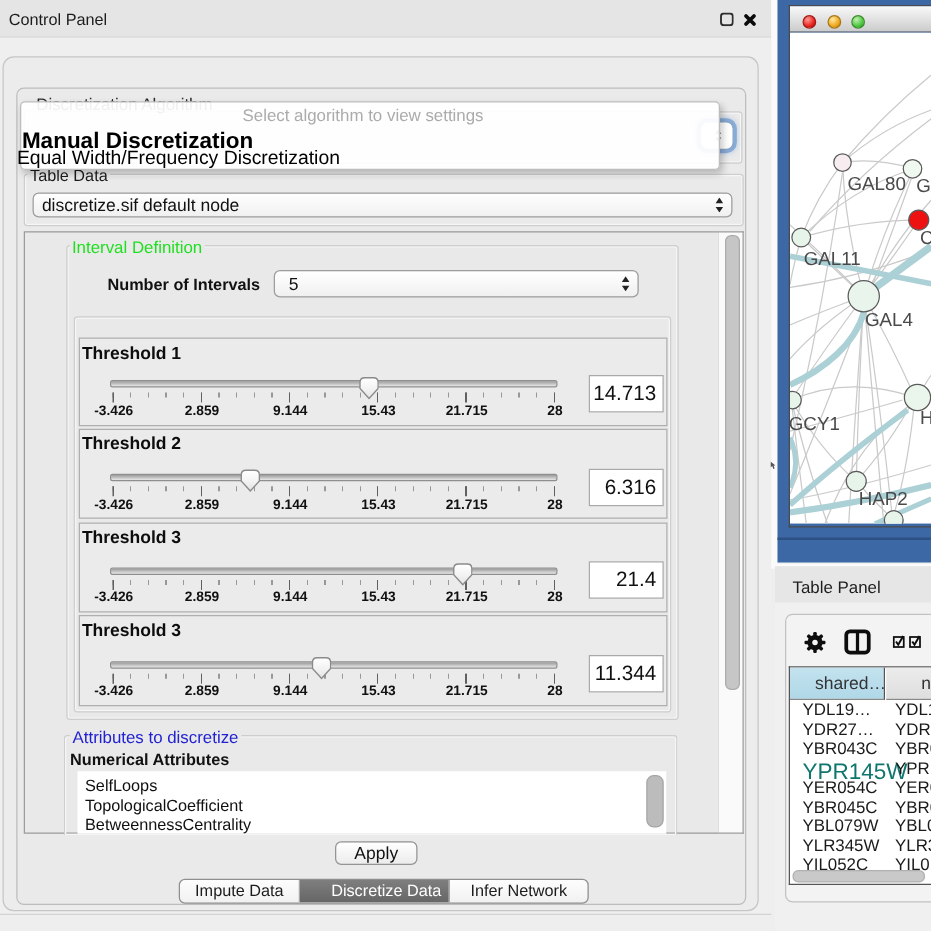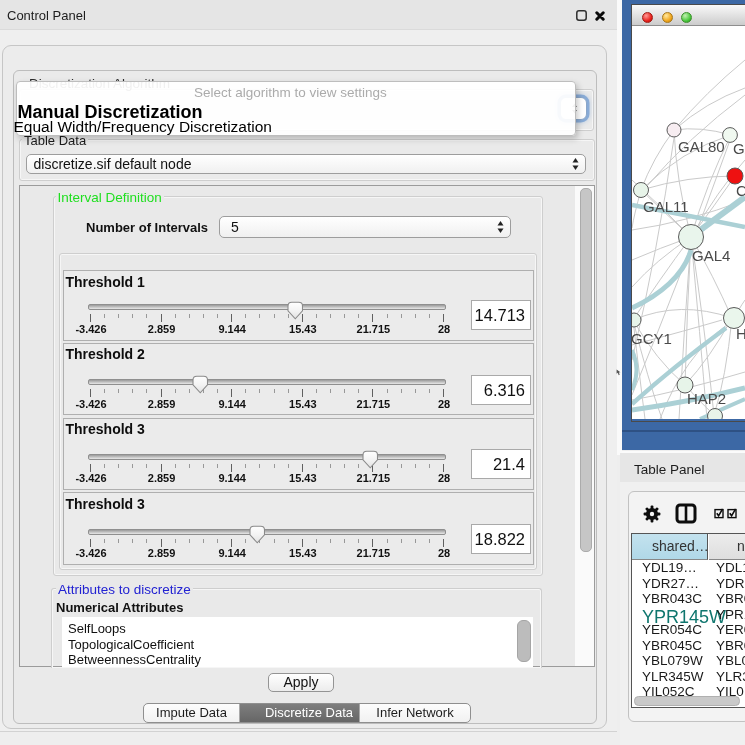--- a/index.html
+++ b/index.html
@@ -204,21 +204,21 @@
   <svg class="thumb" style="left:185.2px;top:31.8px;width:16.5px;height:19px;" viewBox="0 0 16.5 19">
     <path d="M1 5 Q1 1.2 4.8 1.2 L11.7 1.2 Q15.5 1.2 15.5 5 L15.5 9.8 L8.25 17.8 L1 9.8 Z" fill="url(#thg4)" stroke="#8a8a8a" stroke-width="1.1"></path>
     <defs>
             <linearGradient id="thg4" x1="0" y1="0" x2="0" y2="1">
       <stop offset="0" stop-color="#ffffff"></stop>
               <stop offset="0.55" stop-color="#f2f2f2"></stop>
               <stop offset="1" stop-color="#e2e2e2"></stop>
             </linearGradient>
           </defs>
   </svg>
-  <div class="vfield" style="left:407.5px;top:31.0px;">18.822</div>
+  <div class="vfield" style="left:407.5px;top:31.0px;">11.344</div>
 </div>
 
     <div class="group" style="left:51px;top:588px;width:489px;height:79px;border-bottom:none;border-bottom-left-radius:0;border-bottom-right-radius:0;"></div>
     <div class="grouplabel" style="left:56px;top:582px;color:#2222d2;background:#e9e9e9;padding:0 2px;font-size:13.5px;">Attributes to discretize</div>
     <div class="abs" style="left:56px;top:600px;font-size:13px;font-weight:bold;color:#111;">Numerical Attributes</div>
     <div class="abs" id="attrlist">
       <div>SelfLoops</div>
       <div>TopologicalCoefficient</div>
       <div>BetweennessCentrality</div>
     </div>

